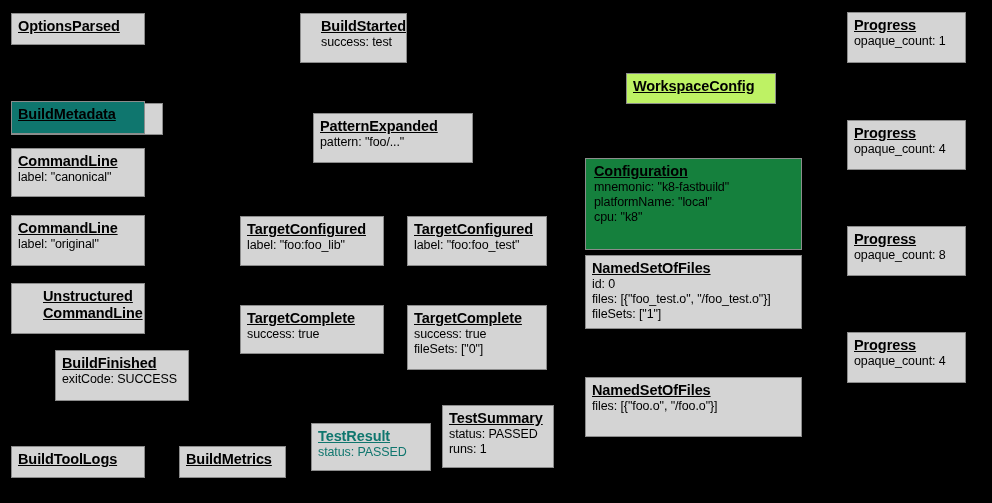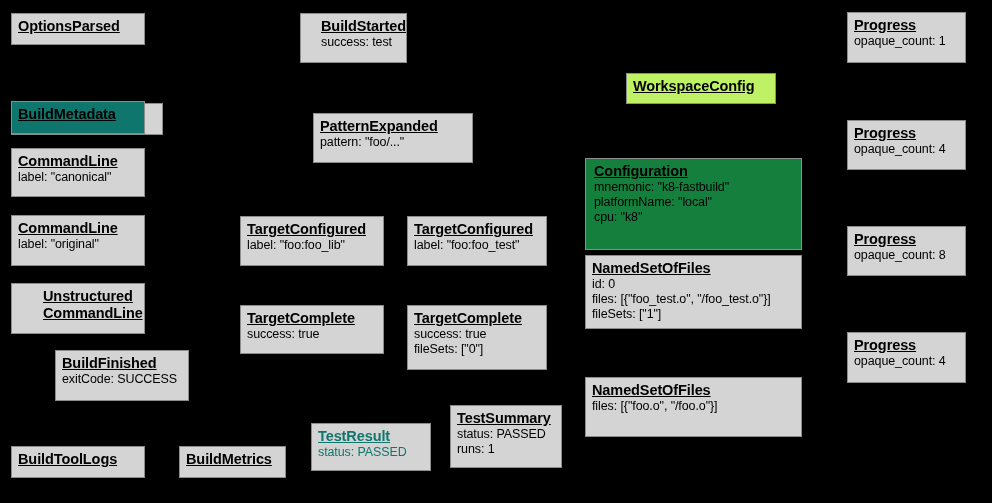--- a/index.html
+++ b/index.html
@@ -97,21 +97,21 @@
     </div>
     <div class="node" style="left: 407px; top: 305px; width: 140px; height: 65px; background: rgb(212, 212, 212); border-color: rgb(140, 140, 140); color: rgb(0, 0, 0);">
       <div class="node-title">TargetComplete</div>
       <div class="node-field">success: true</div>
       <div class="node-field">fileSets: ["0"]</div>
     </div>
     <div class="node" style="left: 311px; top: 423px; width: 120px; height: 48px; background: rgb(212, 212, 212); border-color: rgb(140, 140, 140); color: #0f766e;">
       <div class="node-title">TestResult</div>
       <div class="node-field">status: PASSED</div>
     </div>
-    <div class="node" style="left: 442px; top: 405px; width: 112px; height: 63px; background: rgb(212, 212, 212); border-color: rgb(140, 140, 140); color: rgb(0, 0, 0); margin-left: 8px;">
+    <div class="node" style="left: 442px; top: 405px; width: 112px; height: 63px; background: rgb(212, 212, 212); border-color: rgb(140, 140, 140); color: rgb(0, 0, 0);">
       <div class="node-title">TestSummary</div>
       <div class="node-field">status: PASSED</div>
       <div class="node-field">runs: 1</div>
     </div>
     <div class="node" style="left: 626px; top: 73px; width: 150px; height: 31px; background: #bef264; border-color: rgb(140, 140, 140); color: rgb(0, 0, 0);">
       <div class="node-title">WorkspaceConfig</div>
     </div>
     <div class="node" style="left: 585px; top: 158px; width: 217px; height: 92px; background: #15803d; border-color: rgb(140, 140, 140); color: rgb(0, 0, 0); padding-left: 8px;">
       <div class="node-title">Configuration</div>
       <div class="node-field">mnemonic: "k8-fastbuild"</div>

